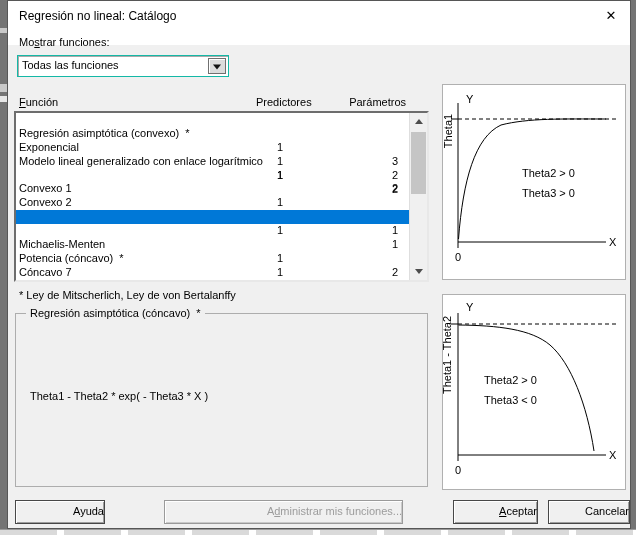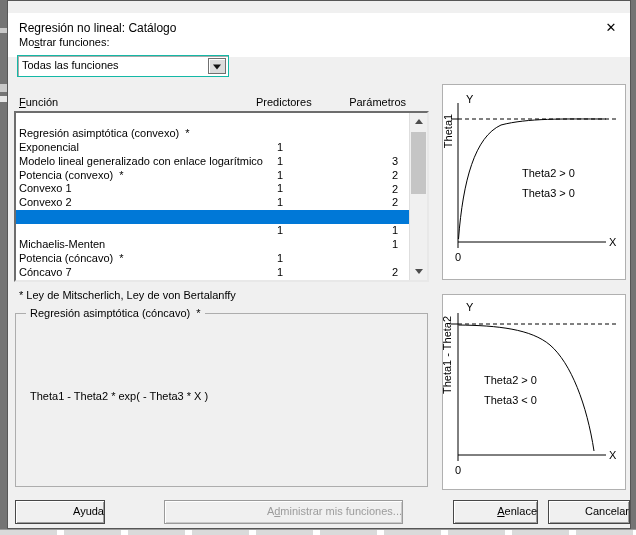--- a/index.html
+++ b/index.html
@@ -4,21 +4,21 @@
 <style>
   html,body{margin:0;padding:0;}
   body{width:636px;height:535px;position:relative;overflow:hidden;background:#747474;
        font-family:"Liberation Sans",sans-serif;-webkit-font-smoothing:antialiased;}
   .edge-mark{position:absolute;left:0;width:7px;background:#c9c9c9;}
   #worksheet-strip{position:absolute;left:0;top:529px;width:636px;height:6px;
        background:repeating-linear-gradient(90deg,#dadada 0 57px,#ffffff 57px 64px);
        border-top:1px solid #9a9a9a;box-sizing:border-box;}
   #dialog{position:absolute;left:7px;top:0;width:624px;height:529px;background:#f0f0f0;
        border:1px solid #565656;box-sizing:border-box;font-size:11px;color:#000;}
-  #titlebar{position:absolute;left:0;top:12px;width:100%;height:44px;background:#ffffff;}
+  #titlebar{position:absolute;left:0;top:0;width:100%;height:44px;background:#ffffff;}
   #title{position:absolute;left:11px;top:8px;font-size:12px;white-space:pre;}
   #close-btn{position:absolute;right:10px;top:6px;width:18px;height:18px;text-align:center;
        line-height:18px;font-size:13px;cursor:default;}
   .label{position:absolute;white-space:pre;}
   .u{text-decoration:underline;}
   
   #combo{position:absolute;left:9px;top:54px;width:212px;height:22px;background:#fff;
        border:1px solid #14b8a6;box-shadow:inset 1px 1px 0 #a9a9a9;box-sizing:border-box;}
   #combo-value{position:absolute;left:4px;top:3px;white-space:pre;}
   #combo-btn{position:absolute;right:2px;top:2px;bottom:2px;width:18px;background:#dcdcdc;
@@ -105,21 +105,20 @@
     <span class="c-name">Exponencial</span>
     <span class="c-pred">1</span>
     <span class="c-par">2</span>
   </div>
         <div class="row">
     <span class="c-name">Modelo lineal generalizado con enlace logarítmico</span>
     <span class="c-pred">1</span>
     <span class="c-par">2</span>
   </div>
         <div class="row">
-    <span class="c-name">Potencia (convexo)  *</span>
     <span class="c-pred">1</span>
     <span class="c-par">2</span>
   </div>
         <div class="row">
     <span class="c-name">Convexo 1</span>
     <span class="c-pred">1</span>
     <span class="c-par">1</span>
   </div>
         <div class="row">
     <span class="c-name">Convexo 2</span>
@@ -204,16 +203,16 @@
       <path d="M15.5,30 C55,30.5 88,34 107,50 C128,68 144,110 151,156"></path>
       <text x="166" y="164">X</text>
       <text x="15" y="179" text-anchor="middle">0</text>
       <text x="41" y="89">Theta2 &gt; 0</text>
       <text x="41" y="109">Theta3 &lt; 0</text>
     </svg>
   </div>
 
   <div class="btn" id="btn-help"><span>Ayuda</span></div>
   <div class="btn disabled" id="btn-manage"><span>A</span><span class="u">d</span><span>ministrar mis funciones...</span></div>
-  <div class="btn" id="btn-accept"><span class="u">A</span><span>enlace</span></div>
+  <div class="btn" id="btn-accept"><span class="u">A</span><span>ceptar</span></div>
   <div class="btn" id="btn-cancel"><span>Cancelar</span></div>
 
 </div>
 
 </body></html>

